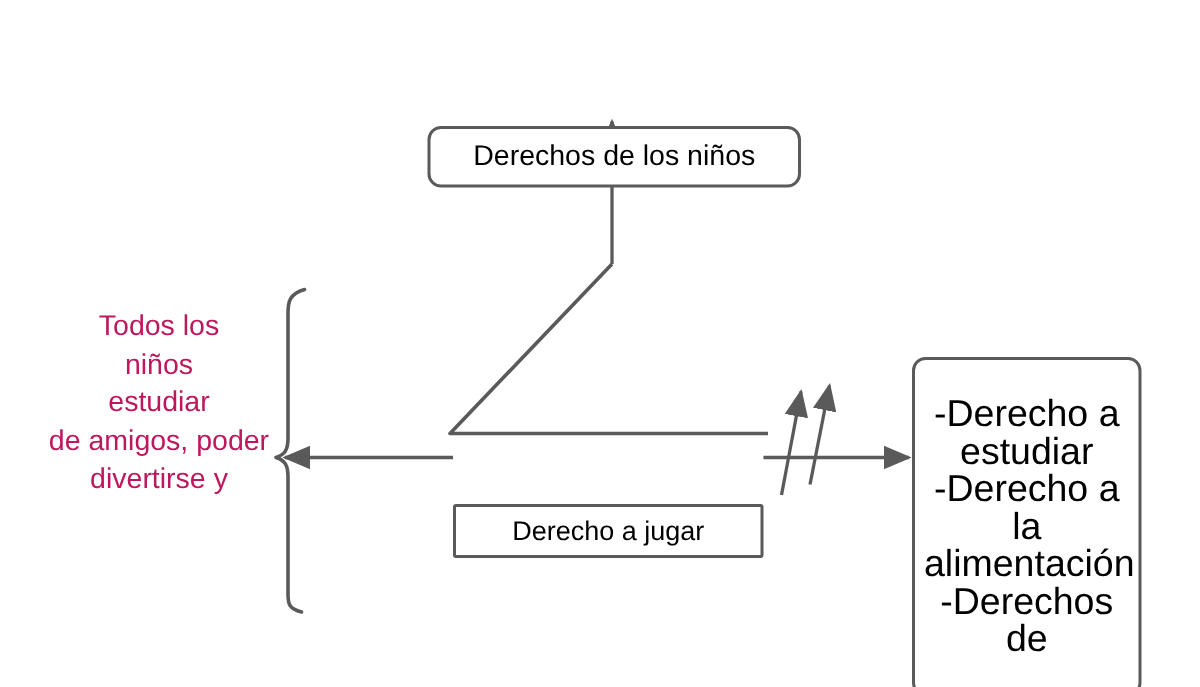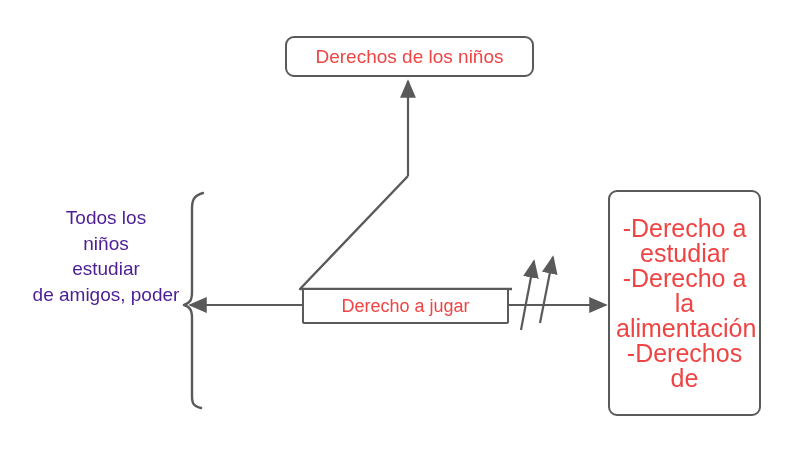--- a/index.html
+++ b/index.html
@@ -27,21 +27,22 @@
   }
   .node-box {
     position: absolute;
     box-sizing: border-box;
     border: 2px solid #5a5a5a;
     background: #ffffff;
     display: flex;
     align-items: center;
     justify-content: center;
     text-align: center;
-    color: #ef4444;
+    color: #000000;
+    margin-top: 48px;
   }
   #box-top {
     left: 285px;
     top: 36px;
     width: 249px;
     height: 41px;
     border-radius: 9px;
     font-size: 19px;
     line-height: 22px;
     z-index: 3;
@@ -74,21 +75,21 @@
   }
   #box-rights .rights-line {
     display: block;
   }
   #brace-text {
     position: absolute;
     left: 22px;
     top: 205px;
     width: 168px;
     text-align: center;
-    color: #4c1d95;
+    color: #be185d;
     font-size: 19px;
     line-height: 25.5px;
     z-index: 3;
   }
   #brace-text .brace-line {
     display: block;
     white-space: nowrap;
   }
 </style>
 </head>
@@ -140,15 +141,16 @@
       <span class="rights-line">alimentación</span>
       <span class="rights-line">-Derechos de</span>
     </div>
   </div>
 
   <div id="brace-text">
     <span class="brace-line">Todos los</span>
     <span class="brace-line">niños</span>
     <span class="brace-line">estudiar</span>
     <span class="brace-line">de amigos, poder</span>
+    <span class="brace-line">divertirse y</span>
   </div>
 
 </div>
 
 </body></html>

